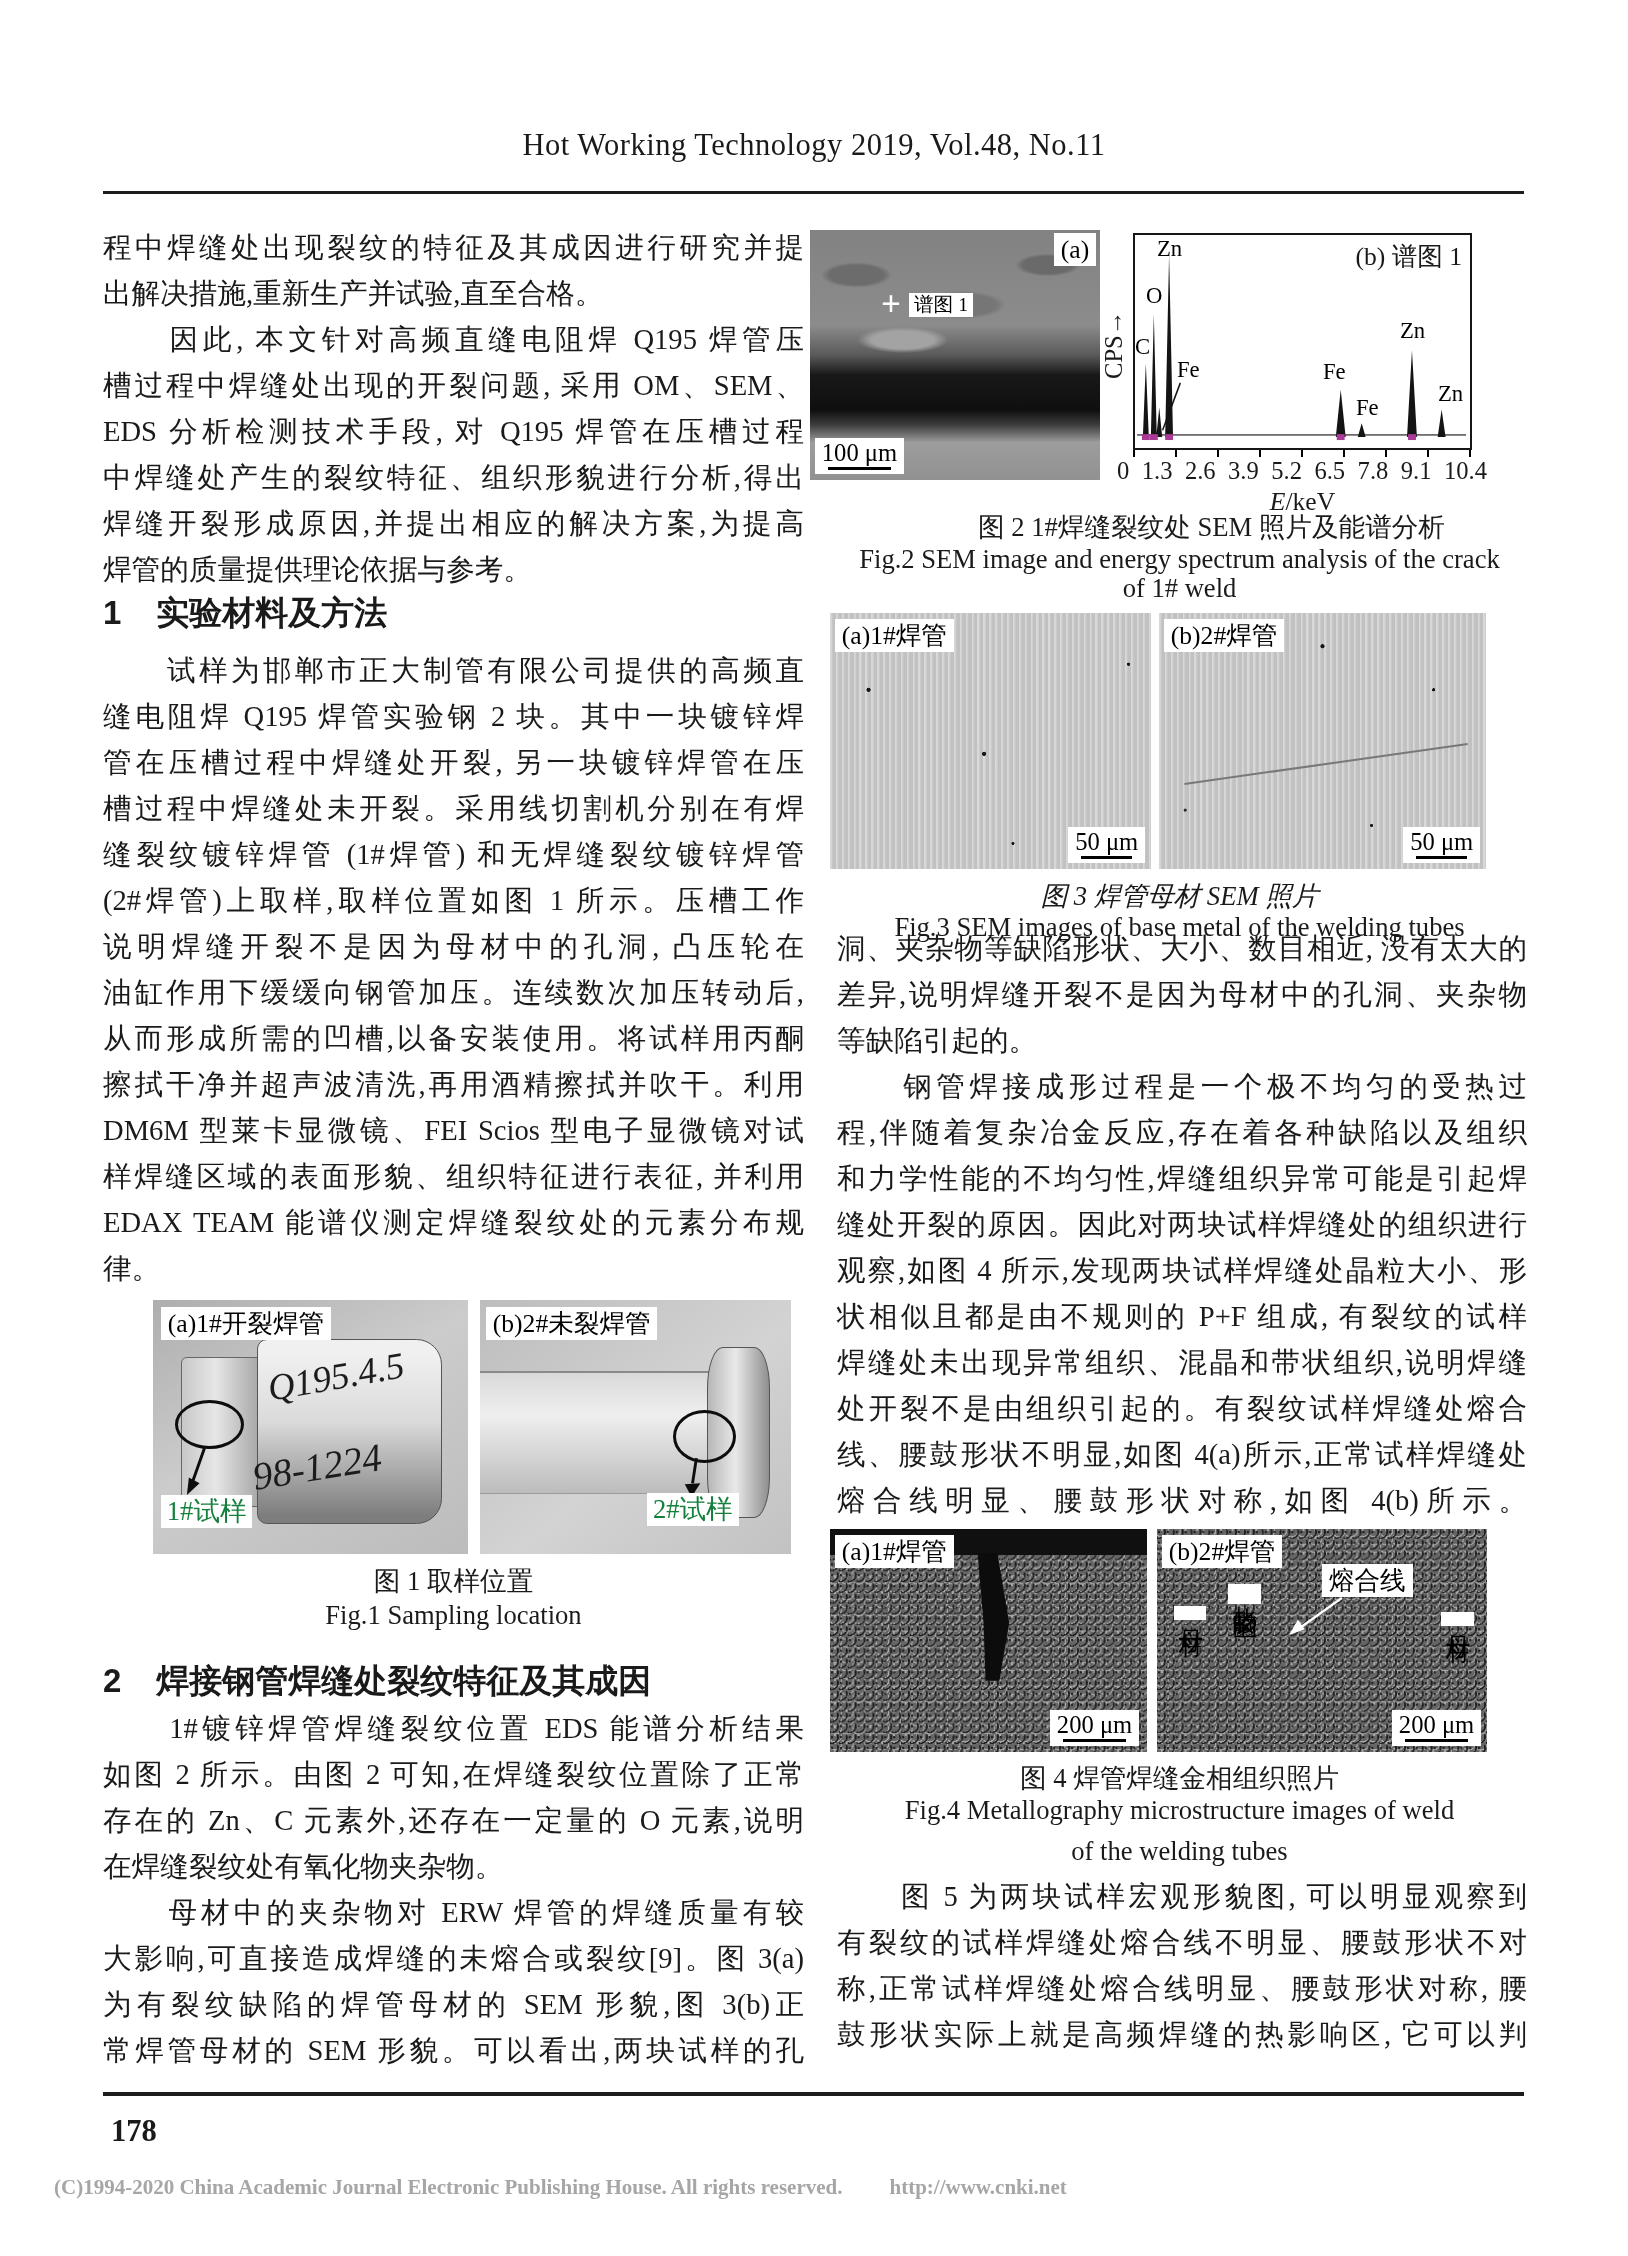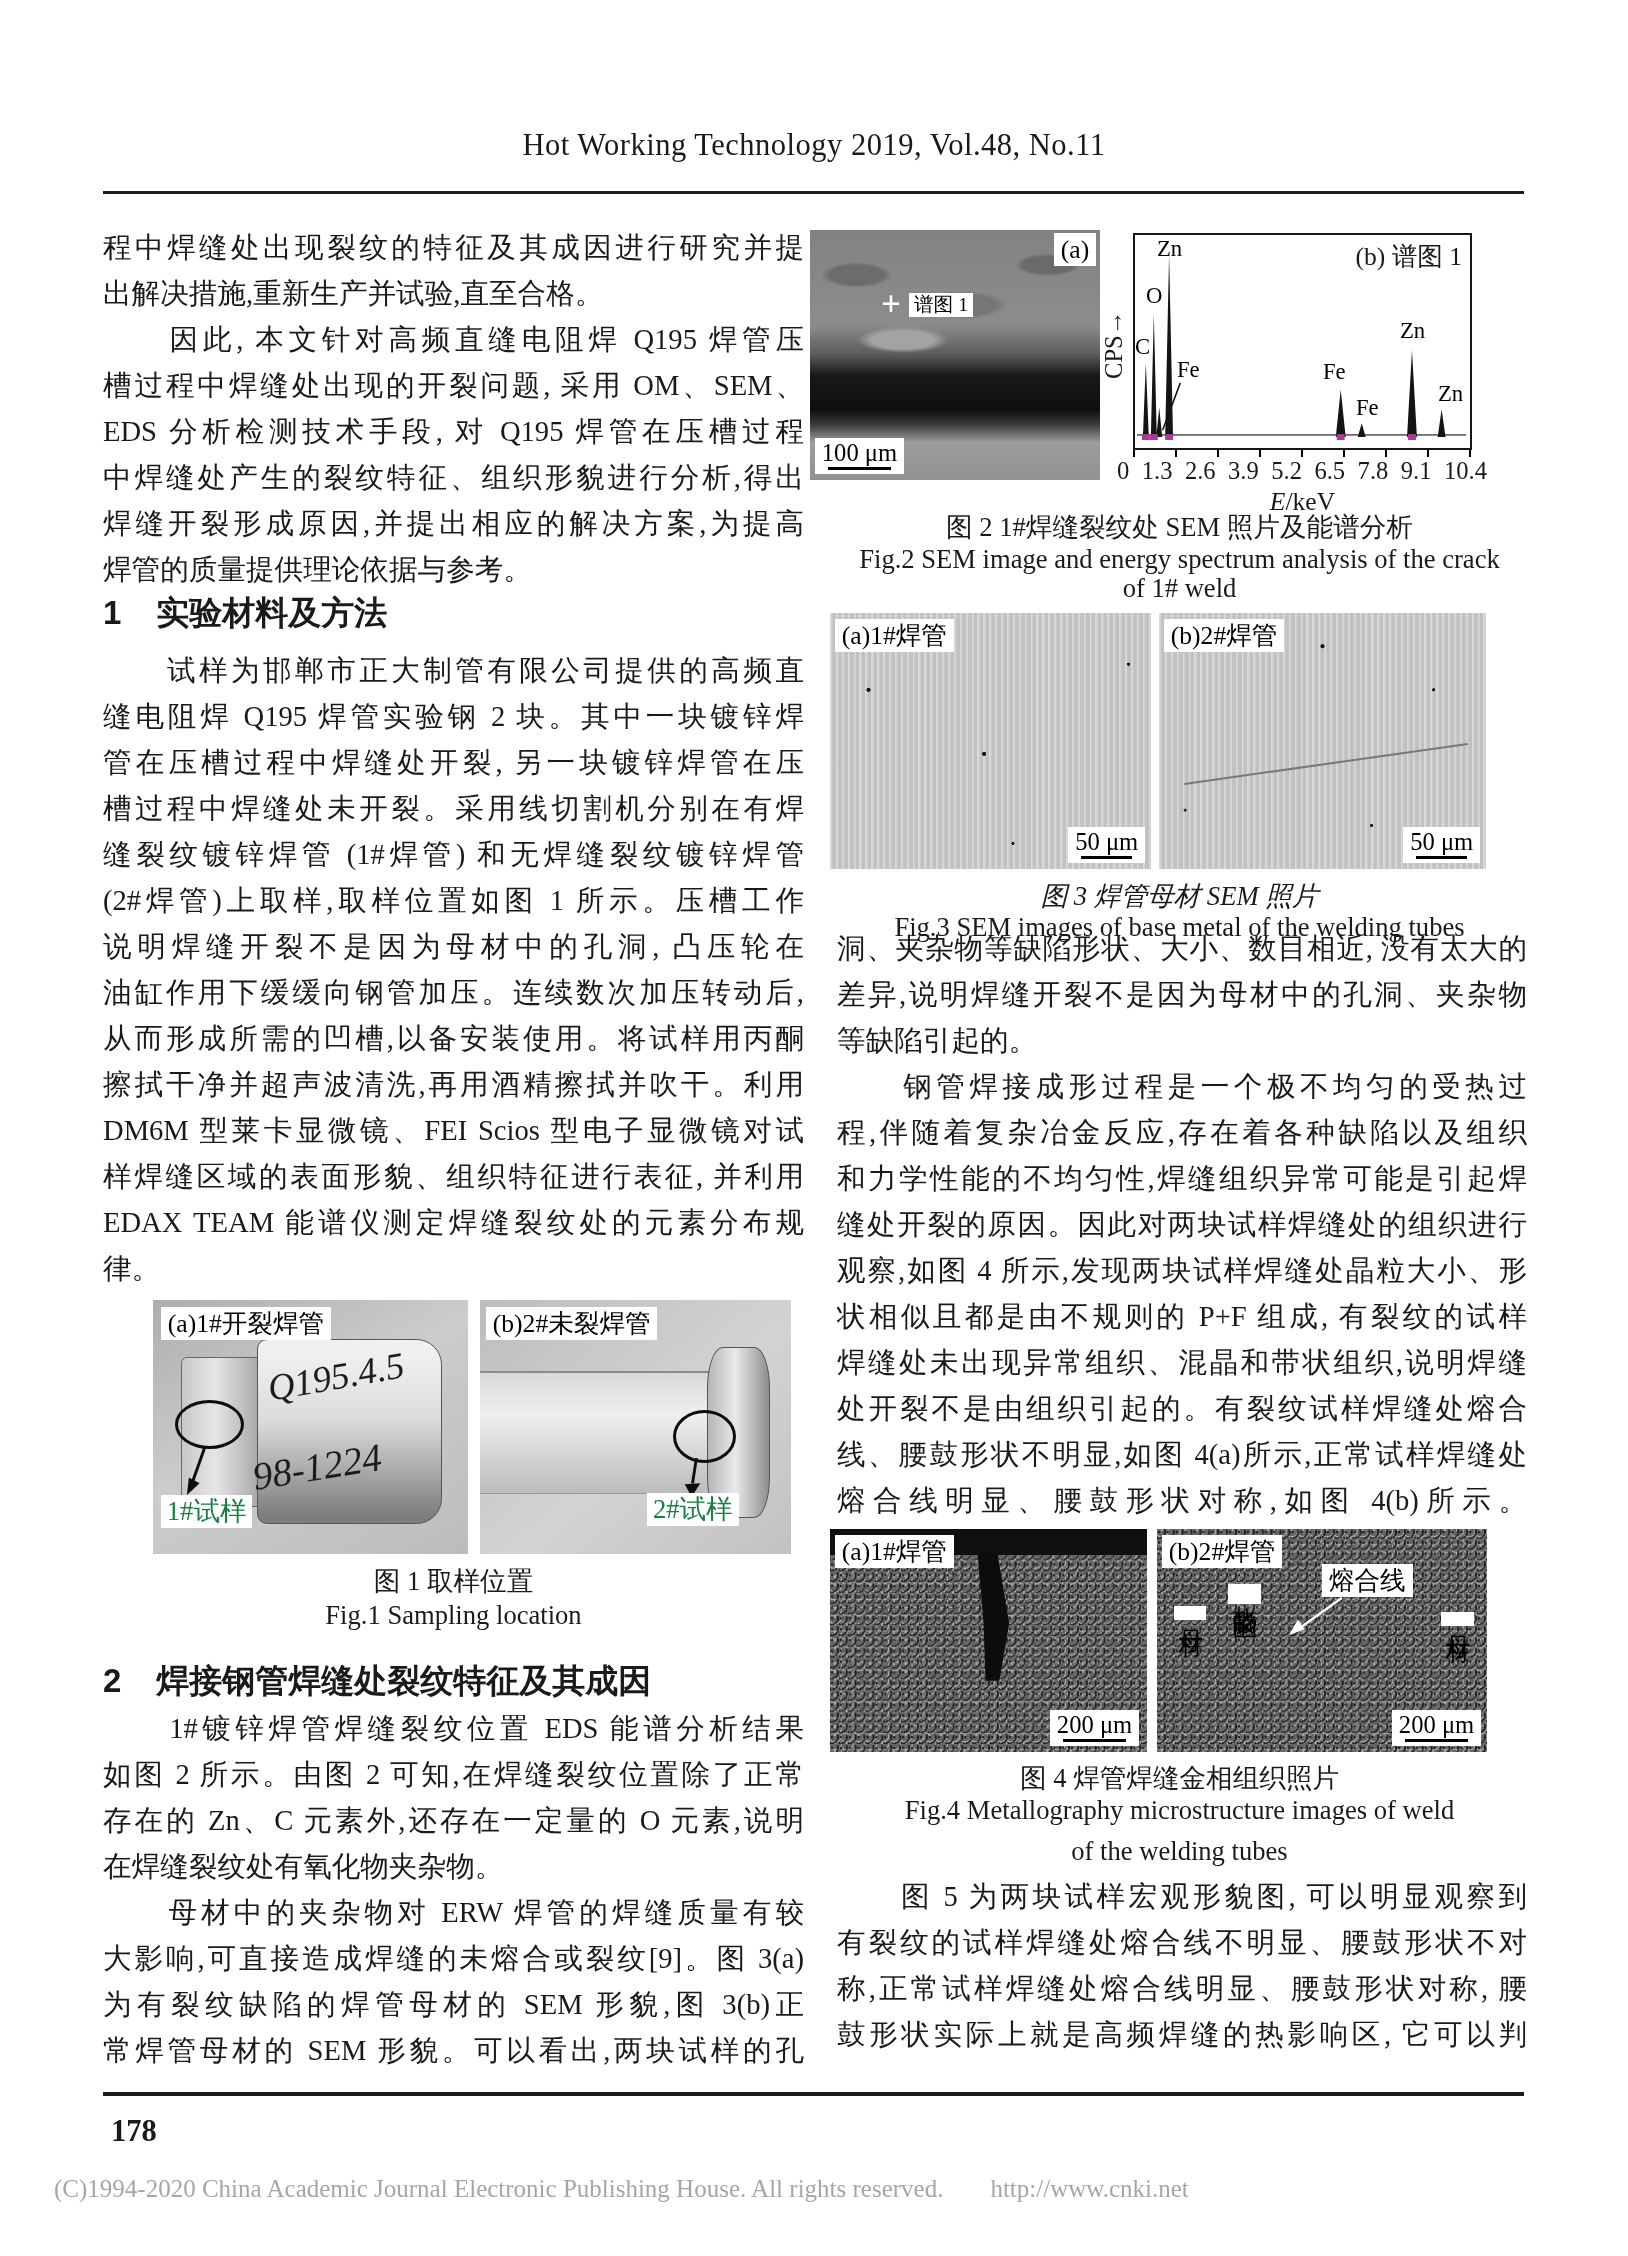--- a/index.html
+++ b/index.html
@@ -6,21 +6,21 @@
   .page{position:relative;width:1628px;height:2257px;background:#ffffff;overflow:hidden;
         font-family:"Liberation Serif","DejaVu Serif",serif;color:#1a1a1a;}
   .abs{position:absolute;}
 
   
   .header{left:0;top:128px;width:1628px;text-align:center;font-size:30.5px;letter-spacing:0.5px;}
   .rule{background:#1c1c1c;}
   .toprule{left:103px;top:191px;width:1421px;height:3px;}
   .botrule{left:103px;top:2092px;width:1421px;height:3.9px;}
   .pagenum{left:111px;top:2114px;font-size:30.5px;font-weight:bold;}
-  .copyright{left:54px;top:2175px;font-size:25px;color:#a6a6a6;white-space:nowrap;}
+  .copyright{left:54px;top:2175px;font-size:21px;color:#a6a6a6;white-space:nowrap;font-weight:bold;}
   .copyright .url{margin-left:47px;}
 
   
   .textblock{width:701px;}
   .textblock.right{width:690px;}
   .tline{height:46px;line-height:46px;font-size:28.6px;text-align:left;}
   .tline.full{text-align:justify;text-align-last:justify;}
   .sechead{font-family:"Liberation Sans","DejaVu Sans",sans-serif;font-weight:bold;
            font-size:33px;line-height:51px;white-space:nowrap;}
   .sechead .num{margin-right:35px;}
@@ -230,21 +230,21 @@
     <span>3.9</span>
     <span>5.2</span>
     <span>6.5</span>
     <span>7.8</span>
     <span>9.1</span>
     <span>10.4</span>
   </div>
   <div class="abs xlabel">
     <span class="sym">E</span><span>/keV</span>
   </div>
-  <div class="abs cap right" style="left:832px;top:512px;">图 2  1#焊缝裂纹处 SEM 照片及能谱分析</div>
+  <div class="abs cap right" style="left:864px;top:512px;">图 2  1#焊缝裂纹处 SEM 照片及能谱分析</div>
   <div class="abs cap right" style="left:832px;top:544px;">Fig.2  SEM image and energy spectrum analysis of the crack</div>
   <div class="abs cap right" style="left:832px;top:573px;">of 1# weld</div>
 
   <div class="f3 f3a">
     <span class="imglabel" style="left:4.9px;top:5.9px;">(a)1#焊管</span>
     <div class="scalebox" style="right:5.9px;bottom:5.9px;">
       <span>50 μm</span>
       <div class="bar"></div>
     </div>
   </div>

